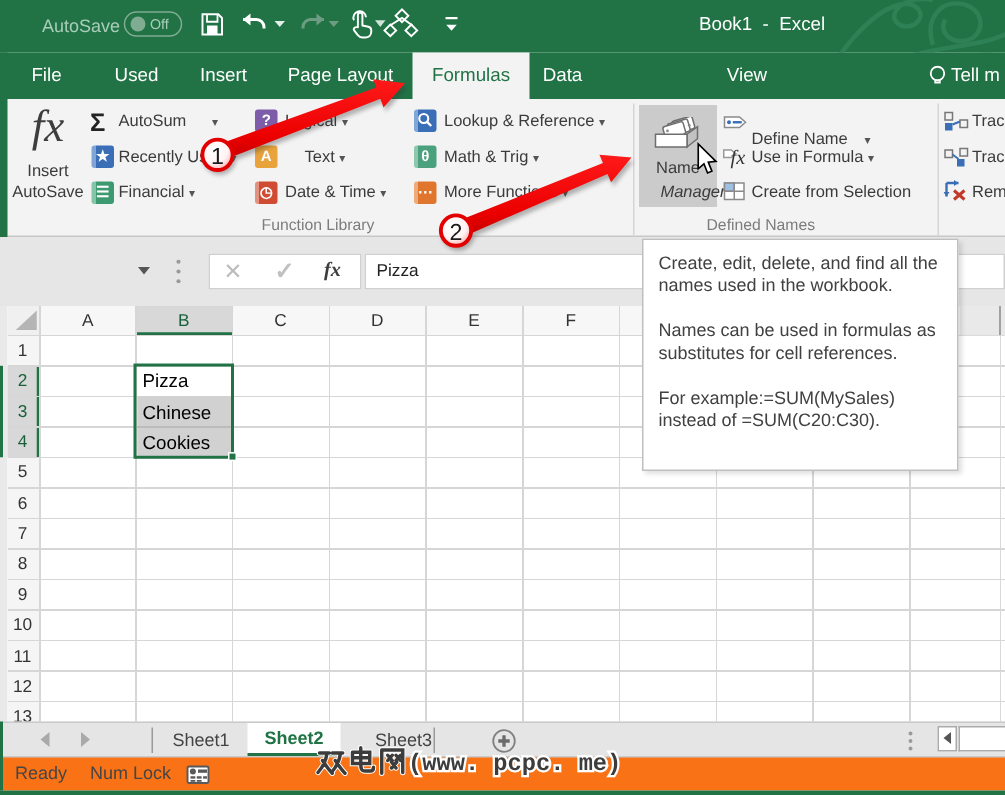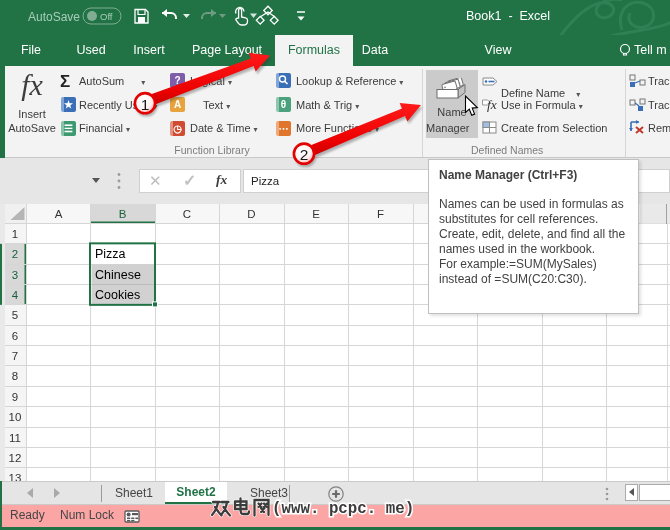--- a/index.html
+++ b/index.html
@@ -7,21 +7,21 @@
  font-family:"Liberation Sans",sans-serif;background:#fff;}
 .abs{position:absolute;}
 
 #titlebar{left:0;top:0;width:670px;height:35px;background:#217346;}
 #tabrow{left:0;top:35px;width:670px;height:31px;background:#217346;}
 .ttab{position:absolute;top:0;height:31px;line-height:31px;color:#fff;font-size:12.5px;text-align:center;}
 #ribbon{left:0;top:66px;width:670px;height:91px;background:#f3f3f3;border-bottom:1px solid #c8c8c8;}
 #fbar{left:0;top:158px;width:670px;height:46px;background:#e6e6e6;}
 #grid{left:0;top:204px;width:670px;height:277px;background:#fff;}
 #tabbar{left:0;top:481px;width:670px;height:23px;background:#e5e5e5;border-top:1px solid #cacaca;box-sizing:border-box;}
-#statusbar{left:0;top:504px;width:670px;height:23px;background:#fca5a5;border-top:1px solid #cacaca;box-sizing:border-box;}
+#statusbar{left:0;top:504px;width:670px;height:23px;background:#f97316;border-top:1px solid #cacaca;box-sizing:border-box;}
 #greenbottom{left:0;top:527px;width:670px;height:3px;background:#217346;}
 .rtext{position:absolute;font-size:11px;color:#3b3b3b;white-space:nowrap;}
 .glabel{position:absolute;font-size:10.5px;color:#7c7c7c;white-space:nowrap;}
 .dd{color:#555;font-size:8px;}
 .icon16{position:absolute;width:15px;height:15px;border-radius:2px;color:#fff;font-size:10px;font-weight:bold;text-align:center;line-height:15px;}
 .colhdr{position:absolute;top:0;height:19px;border-right:1px solid #cdcdcd;font-size:11.5px;color:#333;text-align:center;line-height:20px;}
 .rowhdr{position:absolute;left:0;width:20px;height:19.35px;border-bottom:1px solid #cdcdcd;font-size:11.5px;color:#333;text-align:center;line-height:20px;}
 .cell{position:absolute;font-size:12.5px;color:#000;padding-left:4px;}
 #tooltip{left:428px;top:159px;width:211px;height:155px;background:#fff;border:1px solid #bfbfbf;box-shadow:2px 2px 3px rgba(0,0,0,0.12);font-size:12px;color:#414141;box-sizing:border-box;}
 </style>
@@ -127,21 +127,21 @@
    <rect x="13.5" y="1" width="14" height="8.5" rx="1.5" transform="rotate(-16 20.5 5)"></rect>
    <rect x="10.5" y="2.8" width="14" height="8.5" rx="1.5" transform="rotate(-16 17.5 7)"></rect>
    <rect x="7.5" y="4.6" width="14" height="8.5" rx="1.5" transform="rotate(-16 14.5 8.8)"></rect>
    <path d="M23,11.5 l7,-5 v8 l-7,5.5 z" fill="#c2c2c2"></path>
    <rect x="2" y="11.5" width="21" height="8.5"></rect>
   </g>
   <circle cx="10" cy="9.3" r="0.9" fill="#888"></circle>
   <circle cx="24.5" cy="5.5" r="0.9" fill="#888"></circle>
  </svg>
  <div class="rtext" style="left:426px;top:40px;width:52px;text-align:center;">Name</div>
- <div class="rtext" style="left:426px;top:56px;width:72px;">Manager</div>
+ <div class="rtext" style="left:426px;top:56px;width:72px;text-align:center;font-style:italic;">Manager</div>
 
  <svg width="17" height="13" style="position:absolute;left:482px;top:9px">
   <path d="M1,3 h10 l4,3.5 l-4,3.5 h-10 z" fill="#fff" stroke="#8a8a8a"></path>
   <circle cx="4" cy="6.5" r="1.3" fill="#3a6fb7"></circle>
       <rect x="6.5" y="5.7" width="6" height="1.6" fill="#3a6fb7"></rect>
  </svg>
  <div class="rtext" style="left:501px;top:9px;margin-top:12px;">Define Name <span class="dd" style="margin-left:8px">▾</span></div>
  <svg width="10" height="8" style="position:absolute;left:482px;top:33px">
       <path d="M0.5,1 h5 l3,2.5 l-3,2.5 h-5 z" fill="#fff" stroke="#999"></path>
     </svg>
@@ -305,24 +305,23 @@
   <rect x="7.2" y="7.5" width="3.2" height="1.6" fill="#595959"></rect>
   <rect x="11.4" y="7.5" width="2.6" height="1.6" fill="#595959"></rect>
   <rect x="3" y="10" width="3.2" height="1.2" fill="#595959"></rect>
   <rect x="7.2" y="10" width="3.2" height="1.2" fill="#595959"></rect>
  </svg>
 </div>
 <div class="abs" id="greenbottom"></div>
 <div class="abs" style="left:0;top:481px;width:2px;height:46px;background:#217346;"></div>
 <div class="abs" id="tooltip">
  <div style="padding:8px 10px 0 10px;">
-  <div style="font-weight:bold;margin-bottom:7px;">Name Manager (Ctrl+F3)</div>
+  <div style="line-height:15px;">Create, edit, delete, and find all the names used in the workbook.</div>
   <div style="line-height:15px;margin-top:15px;">Names can be used in formulas as substitutes for cell references.</div>
-  <div style="line-height:15px;">Create, edit, delete, and find all the names used in the workbook.</div>
-  <div style="line-height:15px;">For example:=SUM(MySales) instead of =SUM(C20:C30).</div>
+  <div style="line-height:15px;margin-top:15px;">For example:=SUM(MySales) instead of =SUM(C20:C30).</div>
  </div>
 </div>
 
 <svg class="abs" width="670" height="530" style="left:0;top:0;pointer-events:none;">
  <defs>
   <radialGradient id="ball" cx="40%" cy="35%" r="70%">
    <stop offset="0%" stop-color="#ffffff"></stop>
    <stop offset="62%" stop-color="#fff3f3"></stop>
    <stop offset="100%" stop-color="#ffabab"></stop>
   </radialGradient>

